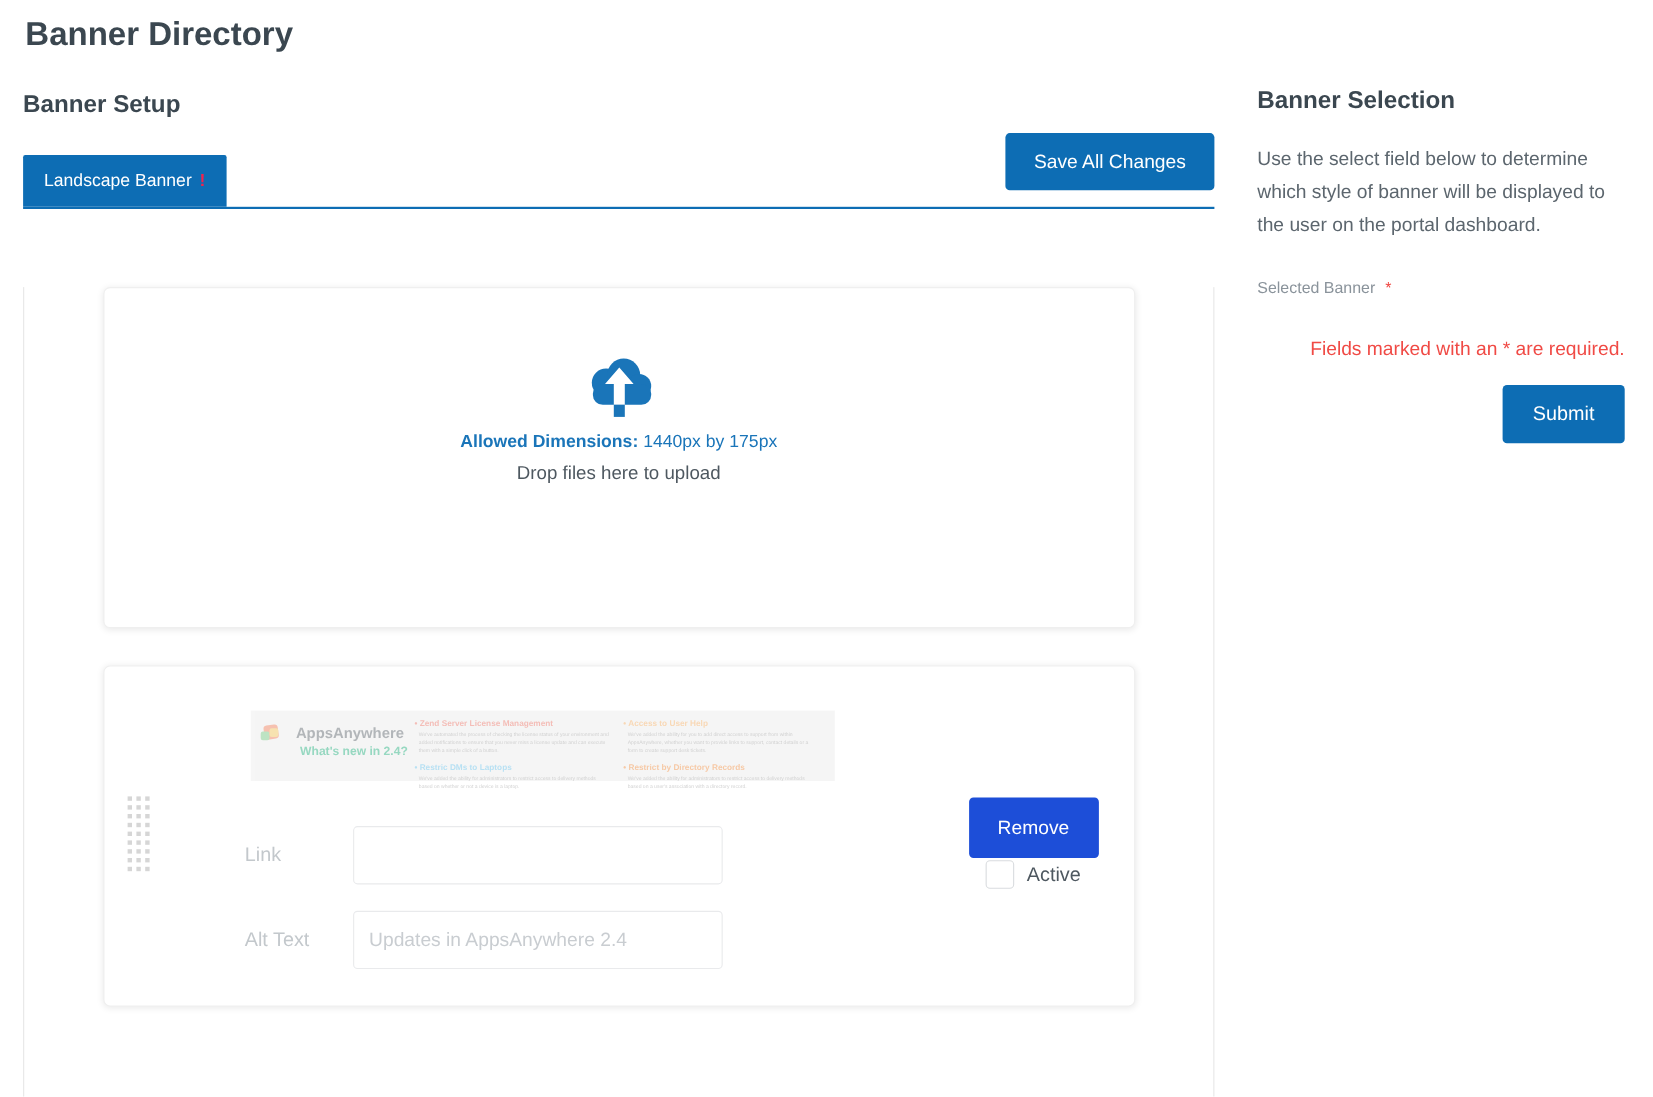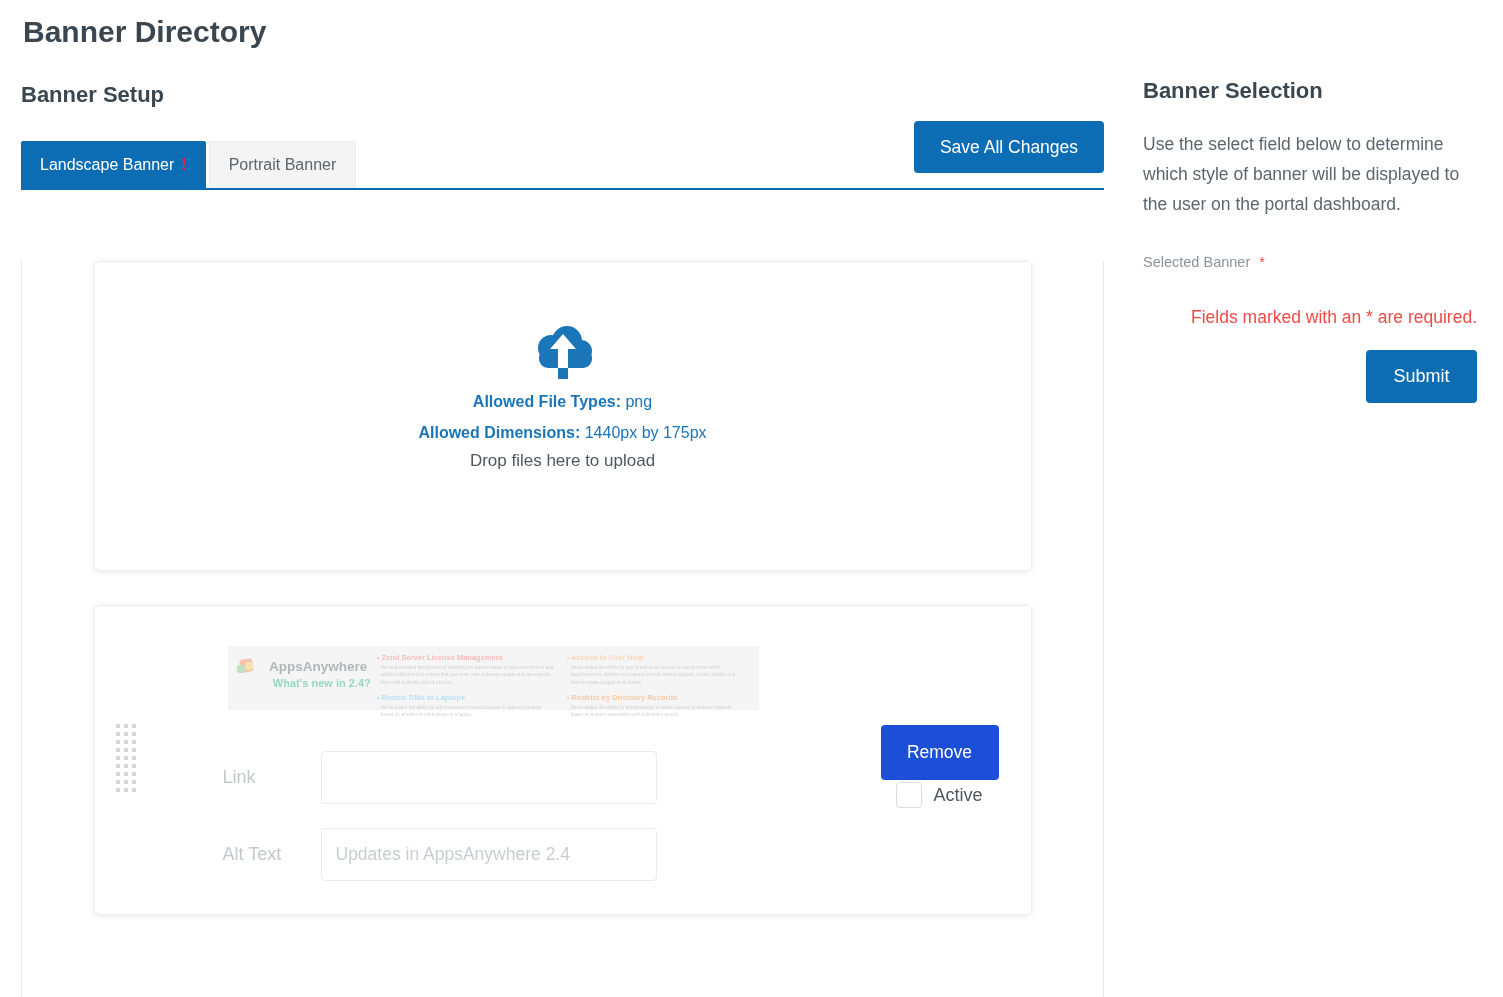--- a/index.html
+++ b/index.html
@@ -96,45 +96,38 @@
   <div class="main-col">
     <h1 class="page-title">Banner Directory</h1>
     <h2 class="sec-head">Banner Setup</h2>
 
     <div class="tabbar">
       <div class="tabs">
         <div class="tab active" style="background: rgb(13, 109, 180);">
           <span>Landscape Banner</span>
           <span class="alert" style="color: rgb(242, 34, 77);">!</span>
         </div>
-        <div class="tab inactive">
-          <span>Portrait Banner</span>
-        </div>
       </div>
       <button class="btn save-btn" style="background: rgb(13, 109, 180);">Save All Changes</button>
     </div>
 
     <div class="panel">
 
       <div class="card dropzone">
         <svg class="cloud-icon" width="64" height="58" viewBox="0 0 64 58">
           <g fill="#1a75b9">
             <circle cx="20" cy="26" r="13"></circle>
             <circle cx="36" cy="19" r="15"></circle>
             <circle cx="50" cy="29" r="11"></circle>
             <rect x="8" y="27" width="53" height="19" rx="9"></rect>
           </g>
           <polygon points="32,12 19,27 27,27 27,46 37,46 37,27 45,27" fill="#ffffff"></polygon>
           <rect x="27" y="46" width="10" height="11" fill="#1a75b9"></rect>
         </svg>
         <div class="dz-line">
-          <span class="b">Allowed File Types:</span>
-          <span>png</span>
-        </div>
-        <div class="dz-line">
           <span class="b">Allowed Dimensions:</span>
           <span>1440px by 175px</span>
         </div>
         <div class="dz-drop">Drop files here to upload</div>
       </div>
 
       <div class="card item-card">
         <div class="handle">
             <i></i>
             <i></i>

